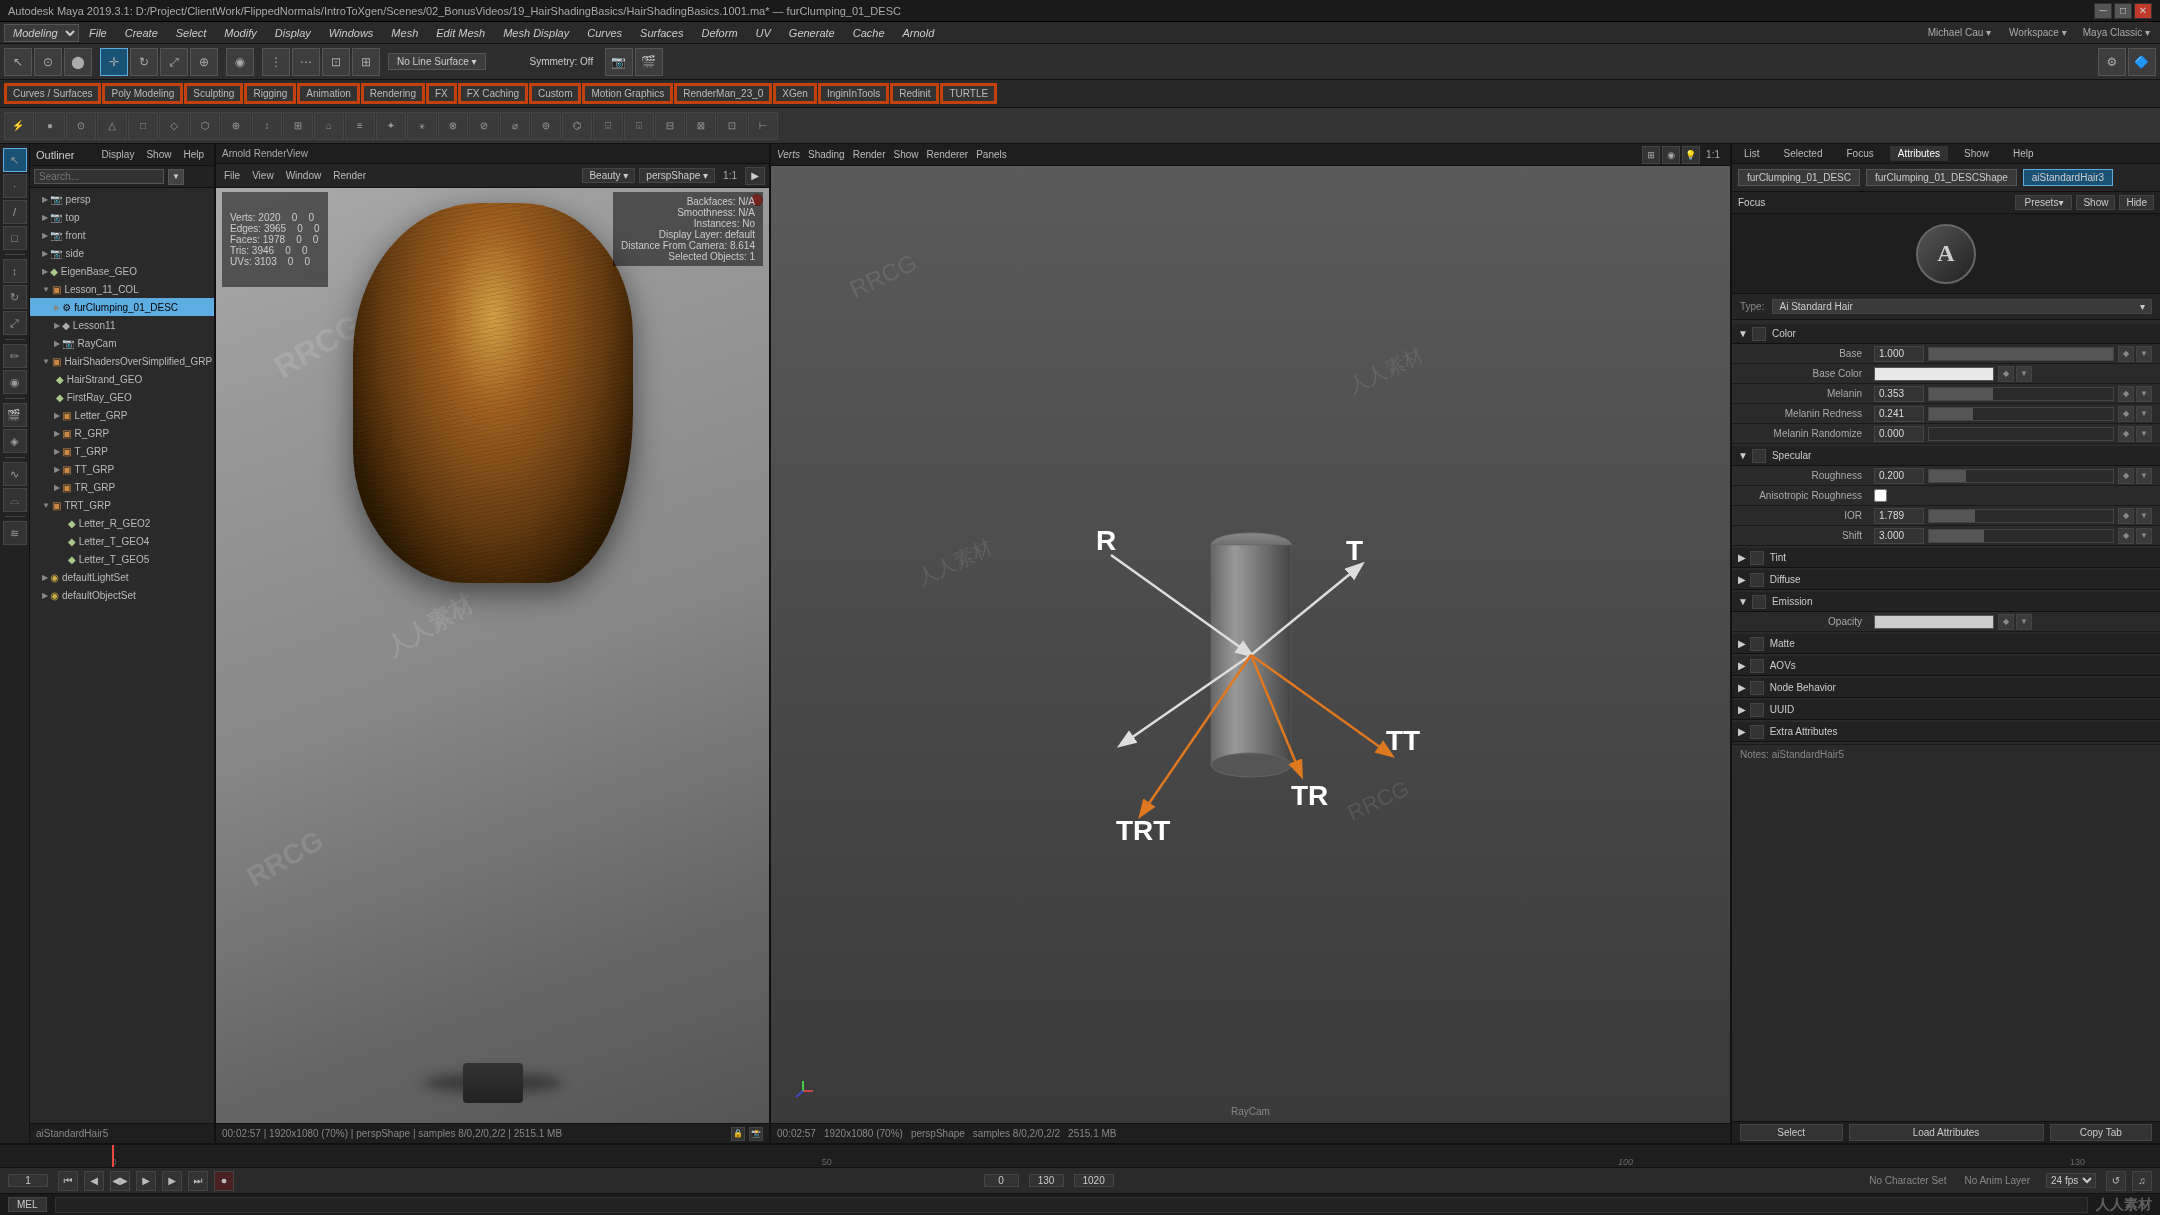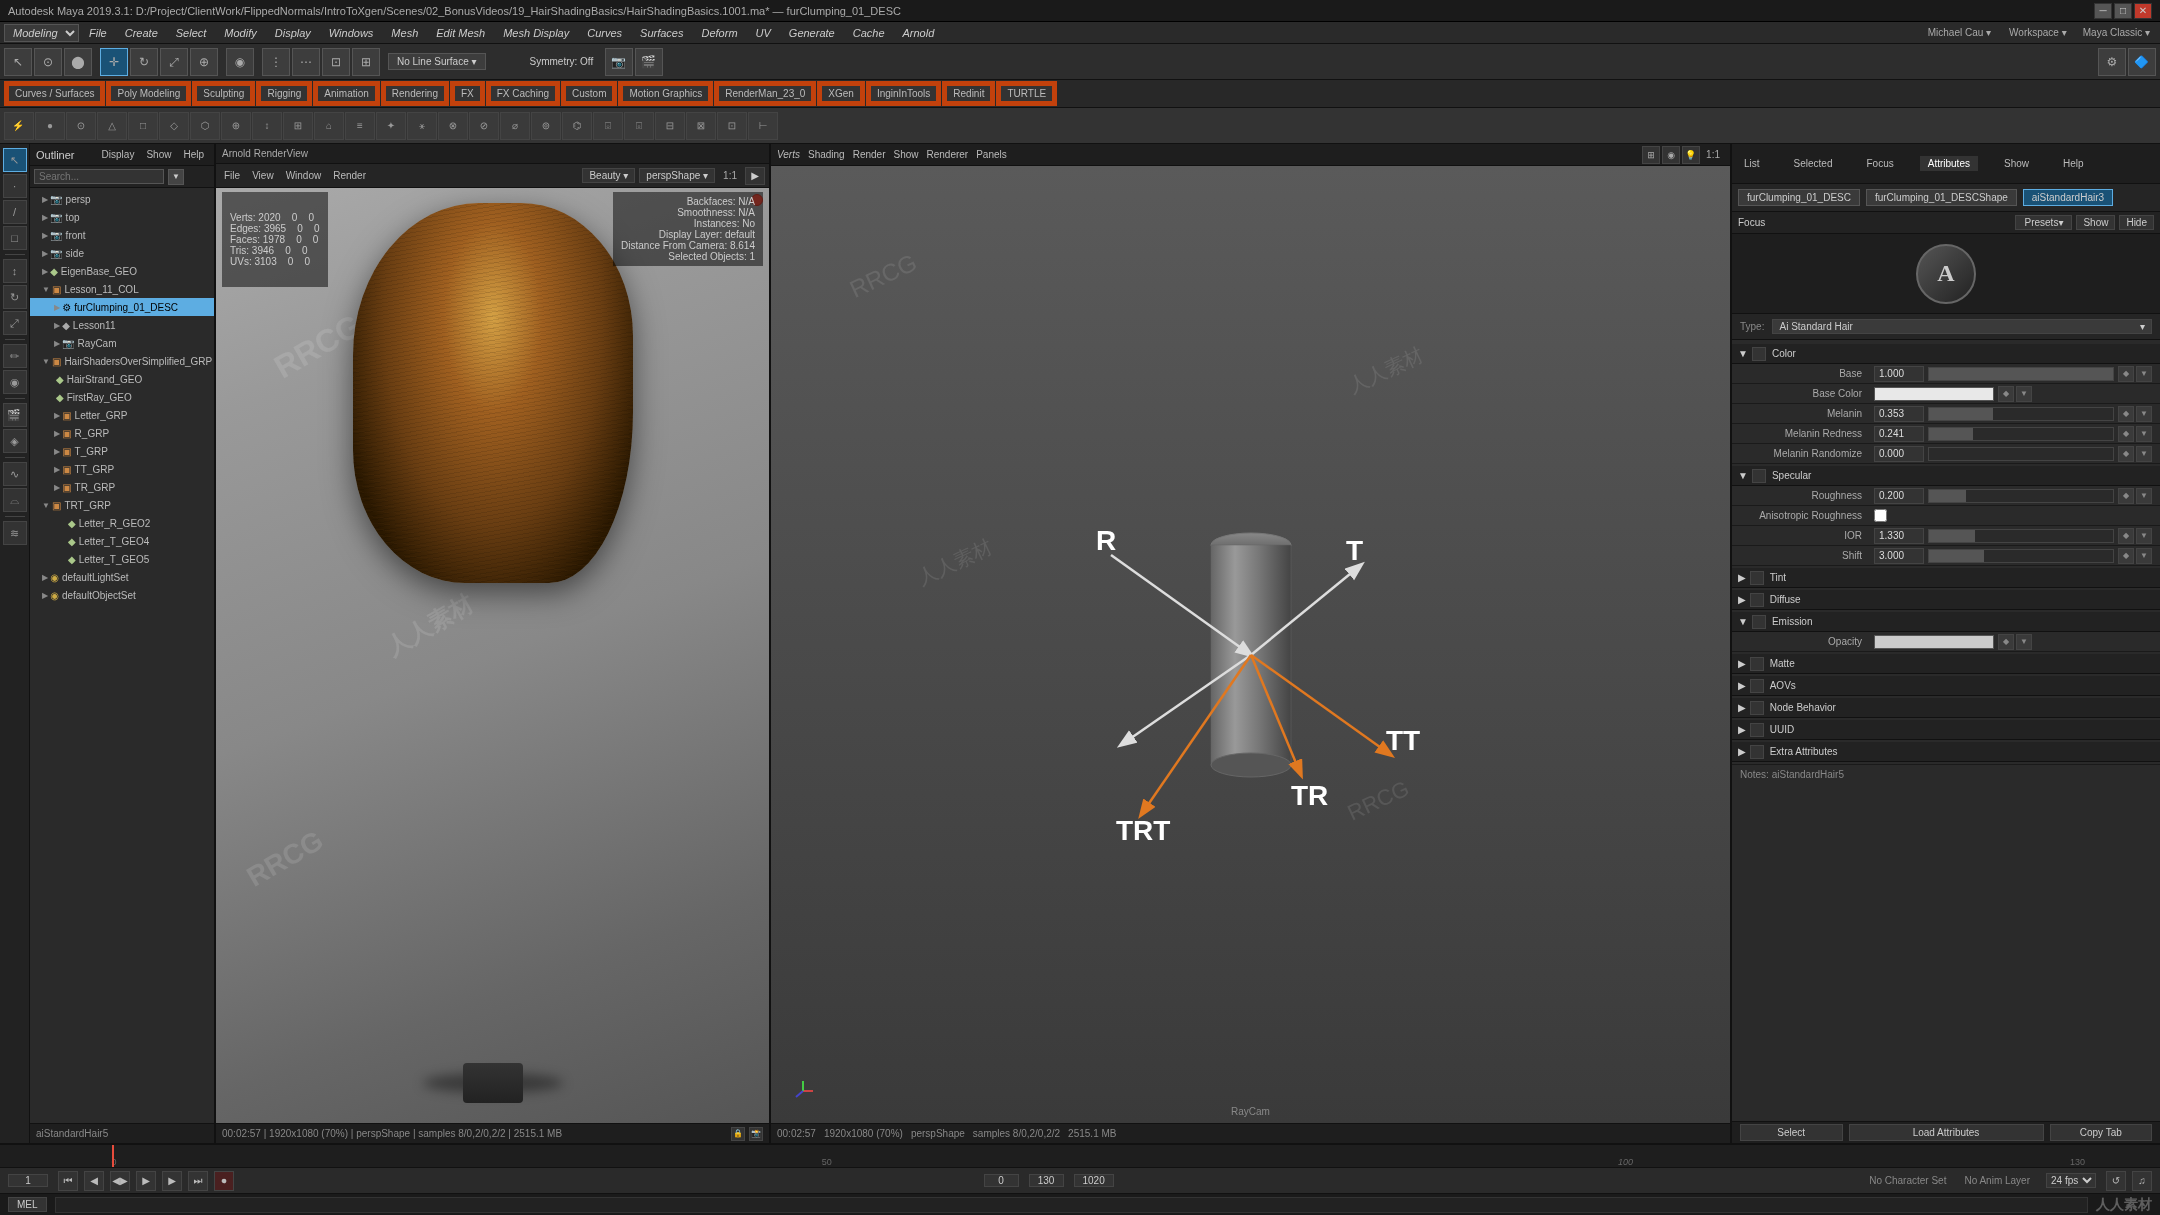--- a/index.html
+++ b/index.html
@@ -102,21 +102,21 @@
       align-items: center;
       padding: 0 4px;
       gap: 1px;
       border-bottom: 1px solid #111;
     }
     .tb2-btn {
       padding: 2px 6px;
       font-size: 10px;
       color: #bbb;
       background: #333;
-      border: 5px solid #c2410c;
+      border: 3px solid #c2410c;
       cursor: pointer;
       white-space: nowrap;
     }
 
     
     #shelf-icons {
       width: 100%;
       height: 36px;
       background: #333;
       display: flex;
@@ -312,27 +312,27 @@
       width: 430px;
       min-width: 430px;
       background: #2a2a2a;
       border-left: 2px solid #111;
       display: flex;
       flex-direction: column;
     }
 
     
     #right-tabs {
-      height: 40px;
+      height: 20px;
       background: #1e1e1e;
       display: flex;
       align-items: center;
       border-bottom: 1px solid #111;
       padding: 0 4px;
-      gap: 18px;
+      gap: 8px;
     }
     .right-tab {
       padding: 2px 8px;
       font-size: 10px;
       color: #bbb;
       cursor: pointer;
     }
     .right-tab.active { color: #fff; background: #333; }
 
     #attr-editor {
@@ -1205,21 +1205,21 @@
           </div>
 
           <div class="attr-row">
             <div class="attr-label">Anisotropic Roughness</div>
             <input type="checkbox" style="margin: 0px;">
             <div style="flex:1;"></div>
           </div>
 
           <div class="attr-row">
             <div class="attr-label">IOR</div>
-            <div class="attr-value-box" style="width:50px;flex:none;">1.330</div>
+            <div class="attr-value-box" style="width:50px;flex:none;">1.789</div>
             <div class="attr-slider" style="flex:1;position:relative;">
               <div class="attr-slider-fill" style="width:25%;"></div>
             </div>
             <div class="attr-icons-right">
               <div class="attr-icon-btn">◆</div>
               <div class="attr-icon-btn">▼</div>
             </div>
           </div>
 
           <div class="attr-row">

